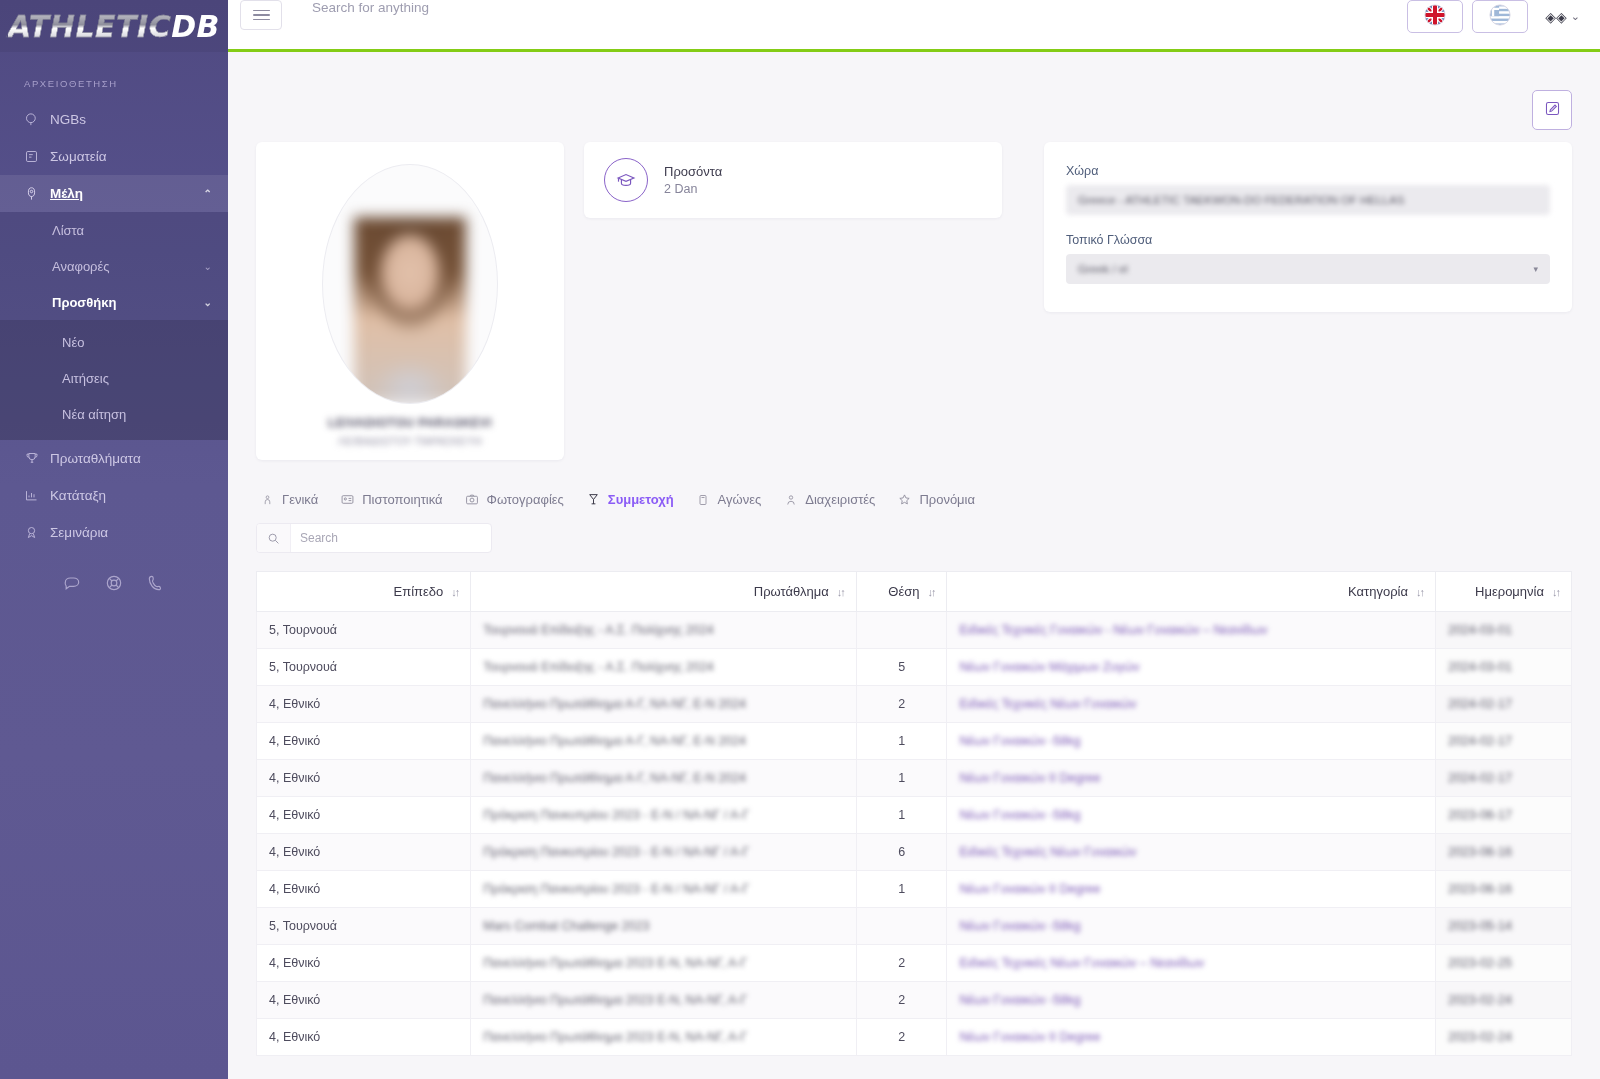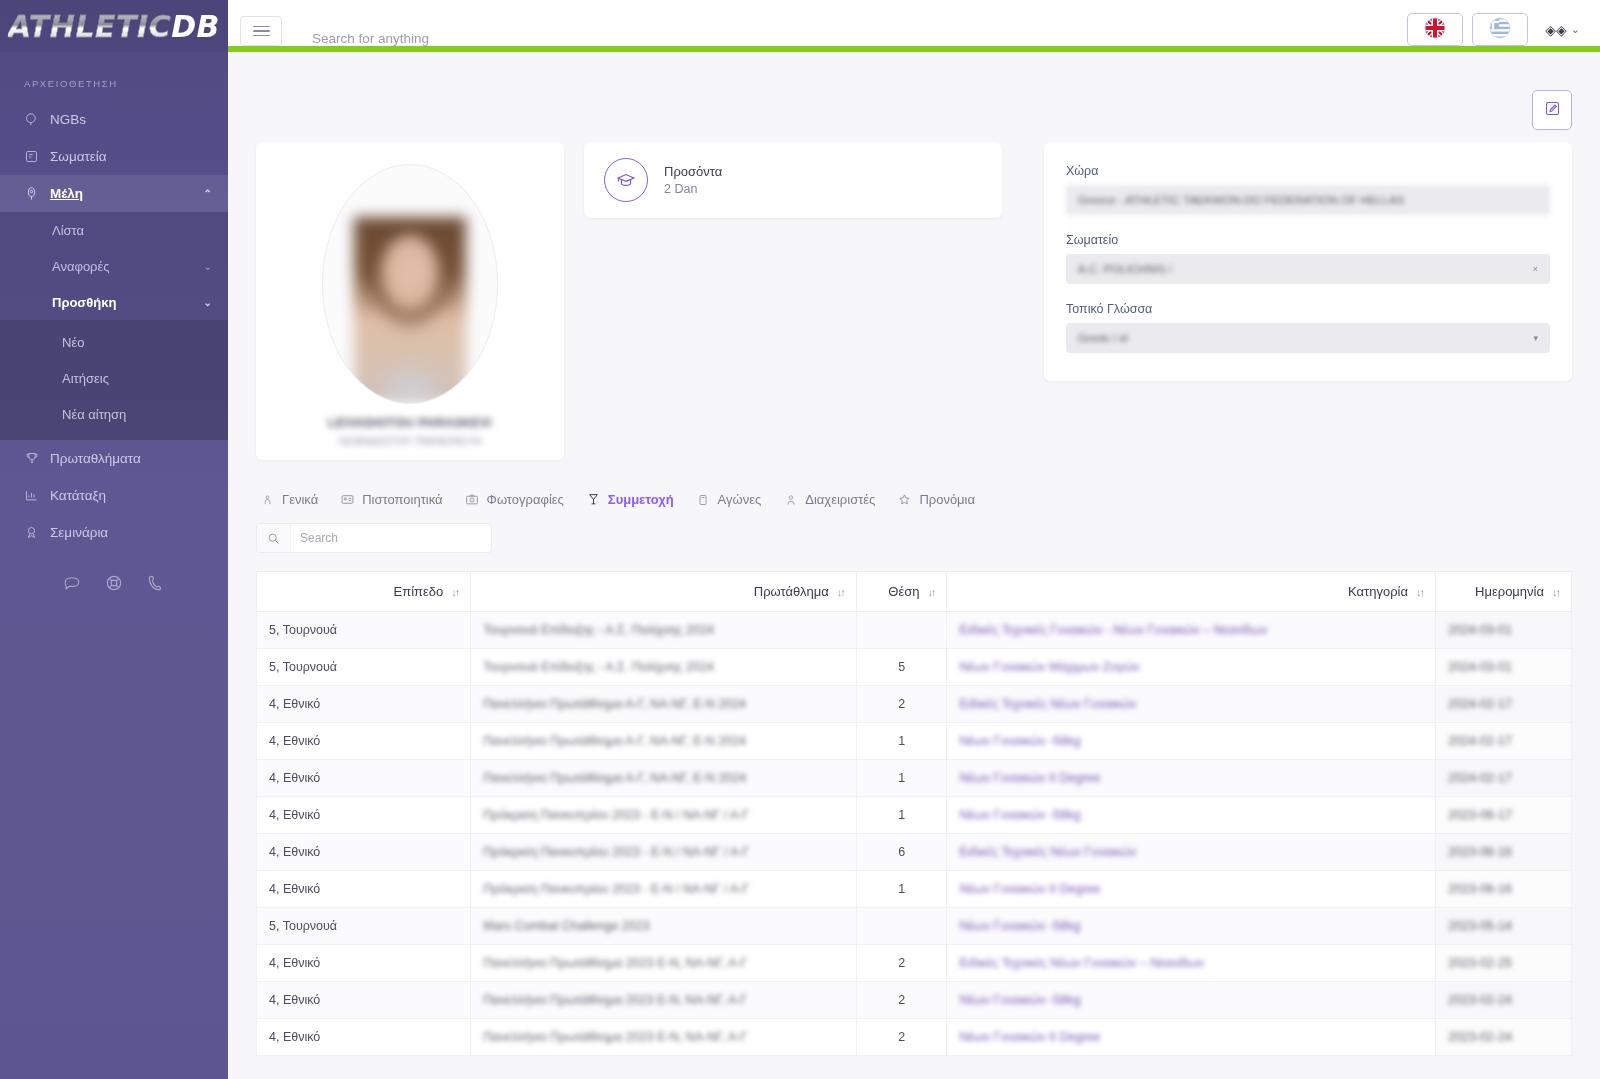--- a/index.html
+++ b/index.html
@@ -61,22 +61,22 @@
   .chev { opacity: .75; font-size: 10px; }
   .sb-footer {
     display: flex; justify-content: center; gap: 22px;
     padding: 22px 0 0 0;
   }
   .sb-footer .fi { width: 20px; height: 20px; opacity: .75; cursor: pointer; }
 
   
   .main { flex: 1; height: 1079px; display: flex; flex-direction: column; background: #f7f6f9; }
   .topbar {
-    height: 52px; background: #ffffff; display: flex; align-items: flex-end;
-    padding: 0 20px 0 12px; border-bottom: 6px solid #84cc16; flex: 0 0 52px;
+    height: 52px; background: #ffffff; display: flex; align-items: flex-start;
+    padding: 0 20px 0 12px; border-bottom: 3px solid #84cc16; flex: 0 0 52px;
   }
   .burger {
     width: 42px; height: 30px; border: 1px solid #e2e0ea; border-radius: 4px;
     display: flex; flex-direction: column; align-items: center; justify-content: center;
     gap: 3px; cursor: pointer; background: #fff;
   }
   .burger i { display: block; width: 17px; height: 1.6px; background: #8d8ba0; border-radius: 1px; }
   .topsearch {
     margin-left: 30px; border: none; outline: none; font-size: 13.5px;
     color: #8e8d9c; background: transparent; width: 420px;
@@ -395,27 +395,20 @@
           <div>
             <div class="qual-title">Προσόντα</div>
             <div class="qual-val">2 Dan</div>
           </div>
         </div>
 
         <div class="card form-card">
           <div class="fg">
             <div class="fl">Χώρα</div>
             <div class="finput">Greece - ATHLETIC TAEKWON-DO FEDERATION OF HELLAS</div>
-          </div>
-          <div class="fg">
-            <div class="fl">Σωματείο</div>
-            <div class="fselect">
-              <span class="txt">A.C. POLICHNIS /</span>
-              <span class="caret">×</span>
-            </div>
           </div>
           <div class="fg">
             <div class="fl">Τοπικό Γλώσσα</div>
             <div class="fselect">
               <span class="txt">Greek / el</span>
               <span class="caret">▾</span>
             </div>
           </div>
         </div>
       </div>

